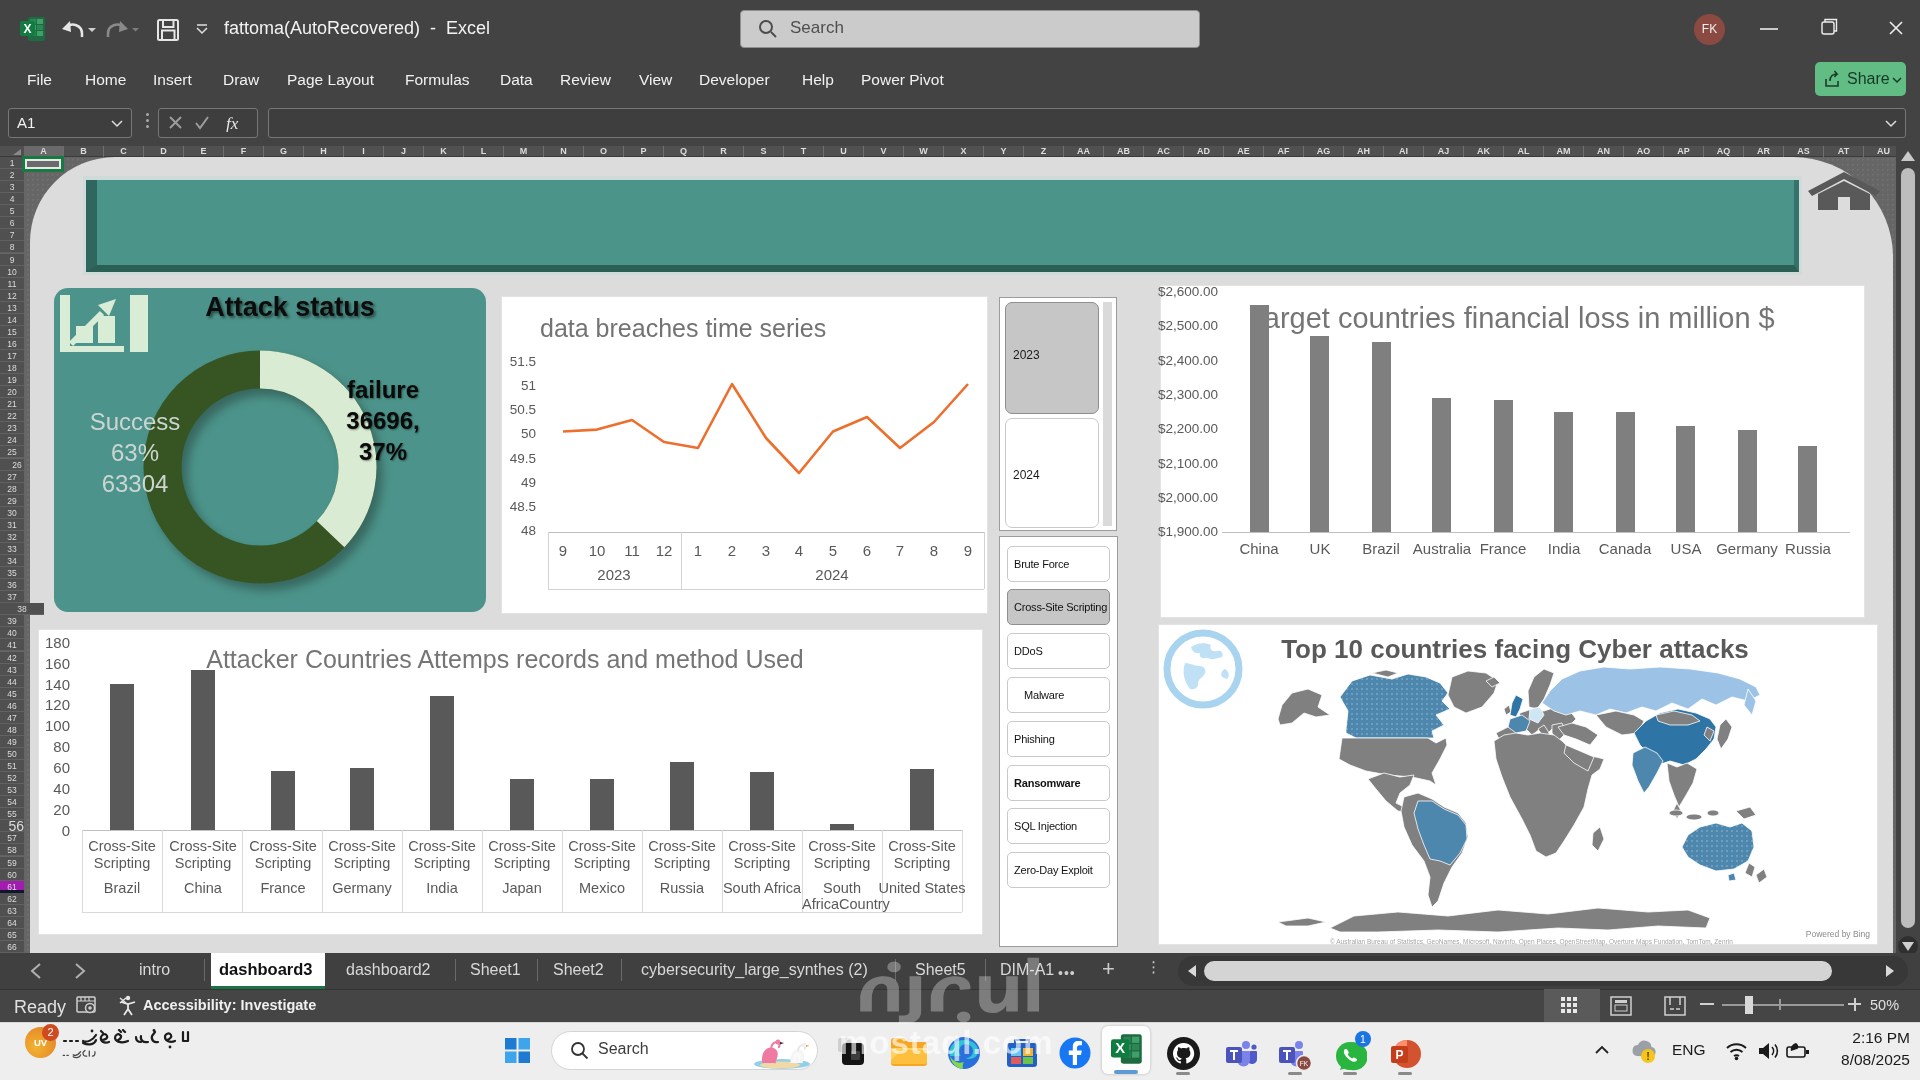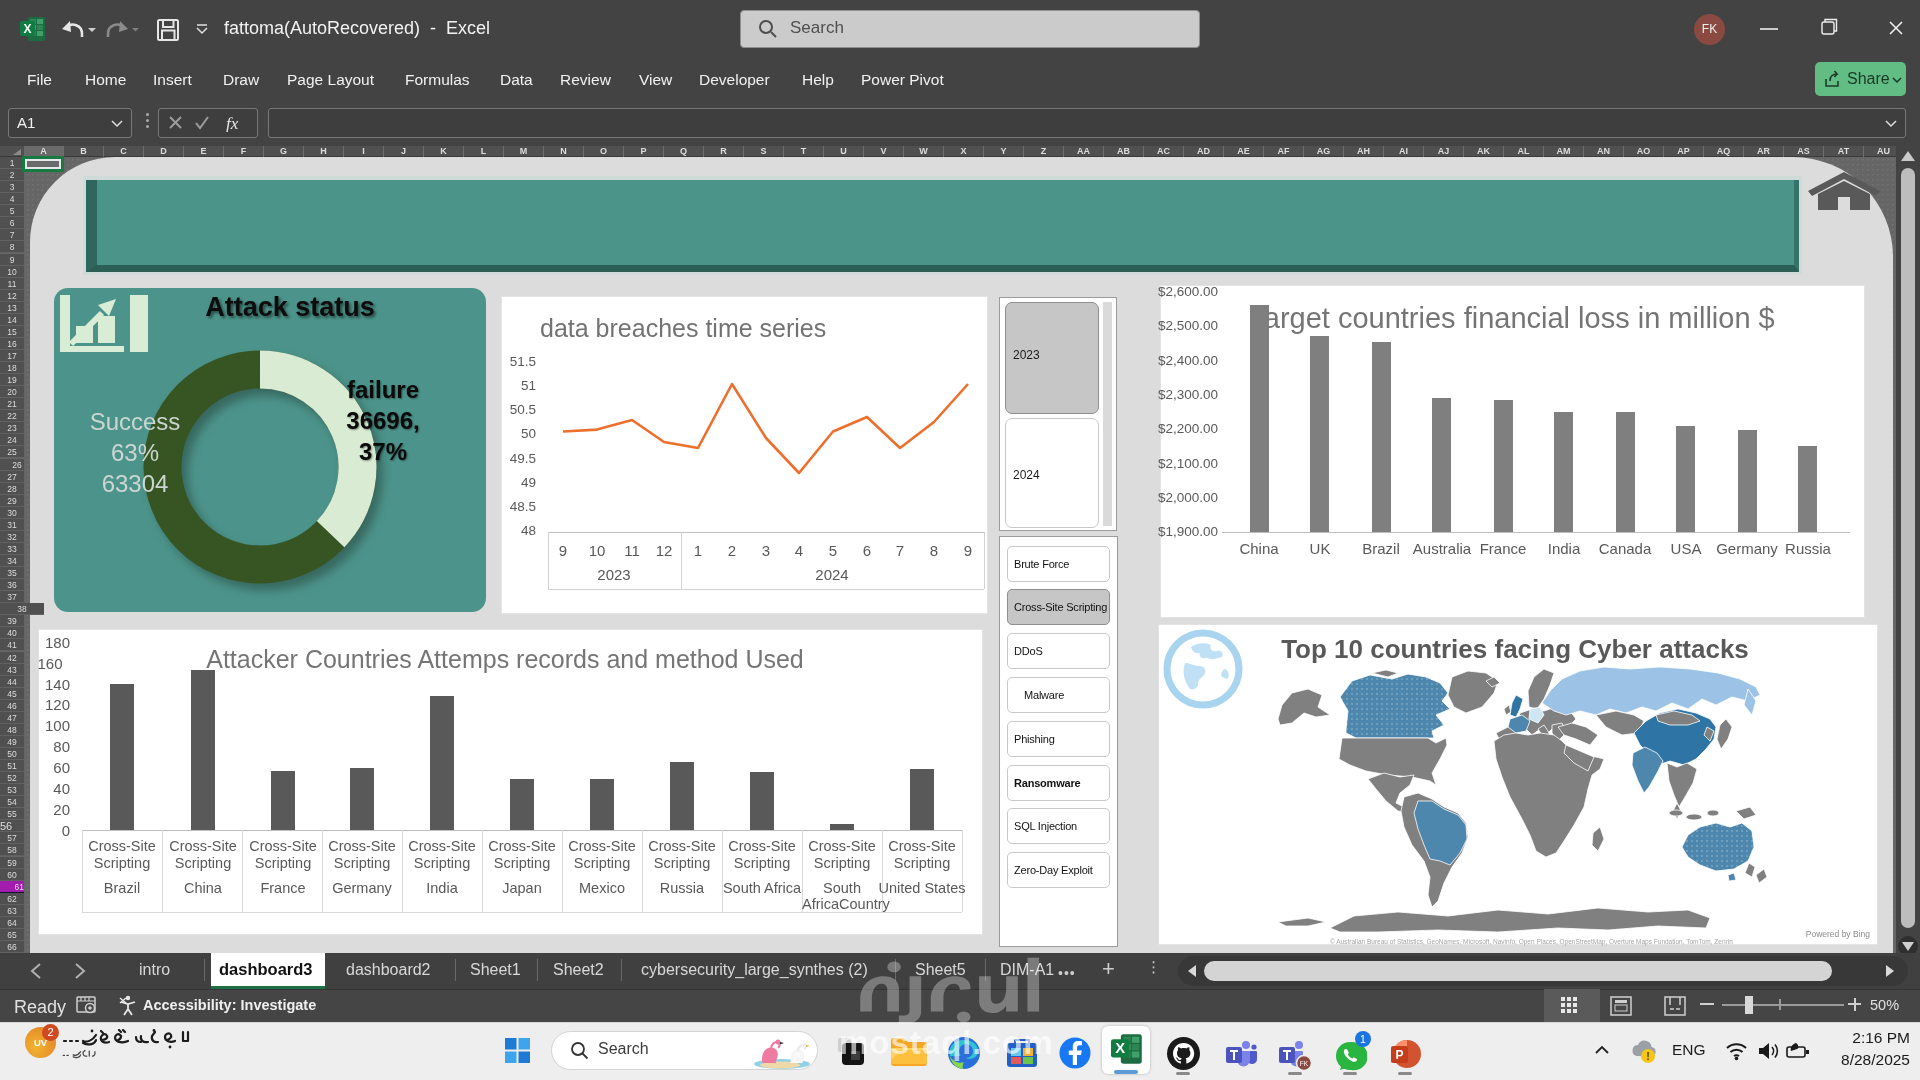--- a/index.html
+++ b/index.html
@@ -191,26 +191,26 @@
     <div class="abs" style="left:0;top:699.7px;width:24px;height:12.06px;background:#505050;border-bottom:1px solid #616161;color:#ddd;font-size:8.5px;text-align:center;line-height:12.06px;">46</div>
     <div class="abs" style="left:0;top:711.8px;width:24px;height:12.06px;background:#505050;border-bottom:1px solid #616161;color:#ddd;font-size:8.5px;text-align:center;line-height:12.06px;">47</div>
     <div class="abs" style="left:0;top:723.8px;width:24px;height:12.06px;background:#505050;border-bottom:1px solid #616161;color:#ddd;font-size:8.5px;text-align:center;line-height:12.06px;">48</div>
     <div class="abs" style="left:0;top:735.9px;width:24px;height:12.06px;background:#505050;border-bottom:1px solid #616161;color:#ddd;font-size:8.5px;text-align:center;line-height:12.06px;">49</div>
     <div class="abs" style="left:0;top:747.9px;width:24px;height:12.06px;background:#505050;border-bottom:1px solid #616161;color:#ddd;font-size:8.5px;text-align:center;line-height:12.06px;">50</div>
     <div class="abs" style="left:0;top:760.0px;width:24px;height:12.06px;background:#505050;border-bottom:1px solid #616161;color:#ddd;font-size:8.5px;text-align:center;line-height:12.06px;">51</div>
     <div class="abs" style="left:0;top:772.1px;width:24px;height:12.06px;background:#505050;border-bottom:1px solid #616161;color:#ddd;font-size:8.5px;text-align:center;line-height:12.06px;">52</div>
     <div class="abs" style="left:0;top:784.1px;width:24px;height:12.06px;background:#505050;border-bottom:1px solid #616161;color:#ddd;font-size:8.5px;text-align:center;line-height:12.06px;">53</div>
     <div class="abs" style="left:0;top:796.2px;width:24px;height:12.06px;background:#505050;border-bottom:1px solid #616161;color:#ddd;font-size:8.5px;text-align:center;line-height:12.06px;">54</div>
     <div class="abs" style="left:0;top:808.2px;width:24px;height:12.06px;background:#505050;border-bottom:1px solid #616161;color:#ddd;font-size:8.5px;text-align:center;line-height:12.06px;">55</div>
-    <div class="abs" style="left:0;top:820.3px;width:24px;height:12.06px;background:#505050;border-bottom:1px solid #616161;color:#ddd;font-size:11px;text-align:left;line-height:12.06px;">56</div>
+    <div class="abs" style="left:0;top:820.3px;width:24px;height:12.06px;background:#505050;border-bottom:1px solid #616161;color:#ddd;font-size:14px;text-align:right;line-height:12.06px;">56</div>
     <div class="abs" style="left:0;top:832.4px;width:24px;height:12.06px;background:#505050;border-bottom:1px solid #616161;color:#ddd;font-size:8.5px;text-align:center;line-height:12.06px;">57</div>
     <div class="abs" style="left:0;top:844.4px;width:24px;height:12.06px;background:#505050;border-bottom:1px solid #616161;color:#ddd;font-size:8.5px;text-align:center;line-height:12.06px;">58</div>
     <div class="abs" style="left:0;top:856.5px;width:24px;height:12.06px;background:#505050;border-bottom:1px solid #616161;color:#ddd;font-size:8.5px;text-align:center;line-height:12.06px;">59</div>
     <div class="abs" style="left:0;top:868.5px;width:24px;height:12.06px;background:#505050;border-bottom:1px solid #616161;color:#ddd;font-size:8.5px;text-align:center;line-height:12.06px;">60</div>
-    <div class="abs" style="left:0;top:880.6px;width:24px;height:12.06px;background:#a21caf;border-bottom:1px solid #0f172a;color:#ddd;font-size:8.5px;text-align:right;line-height:12.06px;">61</div>
+    <div class="abs" style="left:0;top:880.6px;width:24px;height:12.06px;background:#a21caf;border-bottom:3px solid #0f172a;color:#ddd;font-size:8.5px;text-align:center;line-height:12.06px;">61</div>
     <div class="abs" style="left:0;top:892.7px;width:24px;height:12.06px;background:#505050;border-bottom:1px solid #616161;color:#ddd;font-size:8.5px;text-align:center;line-height:12.06px;">62</div>
     <div class="abs" style="left:0;top:904.7px;width:24px;height:12.06px;background:#505050;border-bottom:1px solid #616161;color:#ddd;font-size:8.5px;text-align:center;line-height:12.06px;">63</div>
     <div class="abs" style="left:0;top:916.8px;width:24px;height:12.06px;background:#505050;border-bottom:1px solid #616161;color:#ddd;font-size:8.5px;text-align:center;line-height:12.06px;">64</div>
     <div class="abs" style="left:0;top:928.8px;width:24px;height:12.06px;background:#505050;border-bottom:1px solid #616161;color:#ddd;font-size:8.5px;text-align:center;line-height:12.06px;">65</div>
     <div class="abs" style="left:0;top:940.9px;width:24px;height:12.06px;background:#505050;border-bottom:1px solid #616161;color:#ddd;font-size:8.5px;text-align:center;line-height:12.06px;">66</div>
 <div class="abs" style="left:22px;top:156px;width:42px;height:16px;background:#6b6b6b;border:3px solid #187a43;box-shadow:inset 0 0 0 2px #e8e8e8;"></div>
 <div class="abs" style="left:1896px;top:146px;width:24px;height:807px;background:#434343;"></div>
 <svg class="abs" style="left:1901px;top:151px" width="14" height="10" viewBox="0 0 14 10">
       <path d="M7 0 L14 10 H0 z" fill="#c9c9c9"></path>
     </svg>
@@ -328,21 +328,21 @@
 <div class="abs" style="left:1616px;top:412px;width:19px;height:120px;background:#7f7f7f;"></div>
 <div class="abs" style="left:1580px;top:540px;width:90px;font-size:15px;color:#595959;text-align:center;">Canada</div>
 <div class="abs" style="left:1676px;top:426px;width:19px;height:106px;background:#7f7f7f;"></div>
 <div class="abs" style="left:1641px;top:540px;width:90px;font-size:15px;color:#595959;text-align:center;">USA</div>
 <div class="abs" style="left:1738px;top:430px;width:19px;height:102px;background:#7f7f7f;"></div>
 <div class="abs" style="left:1702px;top:540px;width:90px;font-size:15px;color:#595959;text-align:center;">Germany</div>
 <div class="abs" style="left:1798px;top:446px;width:19px;height:86px;background:#7f7f7f;"></div>
 <div class="abs" style="left:1763px;top:540px;width:90px;font-size:15px;color:#595959;text-align:center;">Russia</div>
 <div class="abs" style="left:38px;top:629px;width:945px;height:306px;background:#ffffff;border:1px solid #e3e3e3;"></div>
 <div class="abs" style="left:30px;top:634px;width:40px;font-size:15px;color:#595959;text-align:right;">180</div>
-<div class="abs" style="left:30px;top:655px;width:40px;font-size:15px;color:#595959;text-align:center;">160</div>
+<div class="abs" style="left:30px;top:655px;width:40px;font-size:15px;color:#595959;text-align:right;">160</div>
 <div class="abs" style="left:30px;top:676px;width:40px;font-size:15px;color:#595959;text-align:right;">140</div>
 <div class="abs" style="left:30px;top:696px;width:40px;font-size:15px;color:#595959;text-align:right;">120</div>
 <div class="abs" style="left:30px;top:717px;width:40px;font-size:15px;color:#595959;text-align:right;">100</div>
 <div class="abs" style="left:30px;top:738px;width:40px;font-size:15px;color:#595959;text-align:right;">80</div>
 <div class="abs" style="left:30px;top:759px;width:40px;font-size:15px;color:#595959;text-align:right;">60</div>
 <div class="abs" style="left:30px;top:780px;width:40px;font-size:15px;color:#595959;text-align:right;">40</div>
 <div class="abs" style="left:30px;top:801px;width:40px;font-size:15px;color:#595959;text-align:right;">20</div>
 <div class="abs" style="left:30px;top:822px;width:40px;font-size:15px;color:#595959;text-align:right;">0</div>
 <div class="abs" style="left:160px;top:645px;width:690px;font-size:25px;color:#757575;text-align:center;">Attacker Countries Attemps records and method Used</div>
 <div class="abs" style="left:82px;top:830px;width:880px;height:1px;background:#bfbfbf;"></div>
@@ -689,21 +689,21 @@
 <svg class="abs" style="left:1757px;top:1041px" width="23" height="20" viewBox="0 0 23 20">
 <path d="M2 7 h4 l6 -5 v16 l-6 -5 h-4 z" fill="#1a1a1a"></path>
 <path d="M15 6 a6 6 0 0 1 0 8 M18 3.5 a10 10 0 0 1 0 13" fill="none" stroke="#1a1a1a" stroke-width="1.6"></path>
     </svg>
 <svg class="abs" style="left:1786px;top:1041px" width="24" height="20" viewBox="0 0 24 20">
 <rect x="1" y="6" width="18" height="10" rx="2" fill="none" stroke="#1a1a1a" stroke-width="1.6"></rect>
 <rect x="20" y="9" width="3" height="4" fill="#1a1a1a"></rect>
 <path d="M10 2 c-4 1 -6 5 -5 8 l6 -2 c2 -0.5 2 -4 -1 -6 z" fill="#1a1a1a"></path>
     </svg>
 <div class="abs" style="left:1836px;top:1029px;width:74px;text-align:right;font-size:15.5px;color:#1a1a1a;">2:16 PM</div>
-<div class="abs" style="left:1820px;top:1051px;width:90px;text-align:right;font-size:15.5px;color:#1a1a1a;">8/28/2025</div>
+<div class="abs" style="left:1820px;top:1051px;width:90px;text-align:right;font-size:15.5px;color:#1a1a1a;">8/08/2025</div>
 <svg class="abs" style="left:838px;top:950px;opacity:0.3;filter:blur(0.6px)" width="290" height="100" viewBox="0 0 300 130" preserveAspectRatio="none">
 <g fill="#ffffff">
 <path d="M23 64 c0 -18 10 -30 24 -30 c10 0 16 6 16 16 v30 h-12 v-28 c0 -5 -2 -8 -6 -8 c-6 0 -10 8 -10 20 v16 h-12 z"></path>
 <circle cx="58" cy="22" r="7"></circle>
 <path d="M74 80 v-46 h12 v46 c0 10 -7 16 -17 16 h-6 v-11 h6 c3 0 5 -2 5 -5 z"></path>
 <path d="M96 64 c0 -18 11 -30 25 -30 c11 0 17 7 16 17 l-11 1 c0 -5 -2 -8 -6 -8 c-7 0 -11 8 -11 20 v16 h-13 z"></path>
 <circle cx="130" cy="87" r="7"></circle>
 <path d="M146 34 h12 v28 c0 5 2 8 6 8 c6 0 10 -8 10 -20 v-16 h12 v46 h-12 v-8 c-3 6 -8 10 -14 10 c-9 0 -14 -6 -14 -16 z"></path>
 <path d="M196 10 h12 v70 h-12 z"></path>
 </g>

